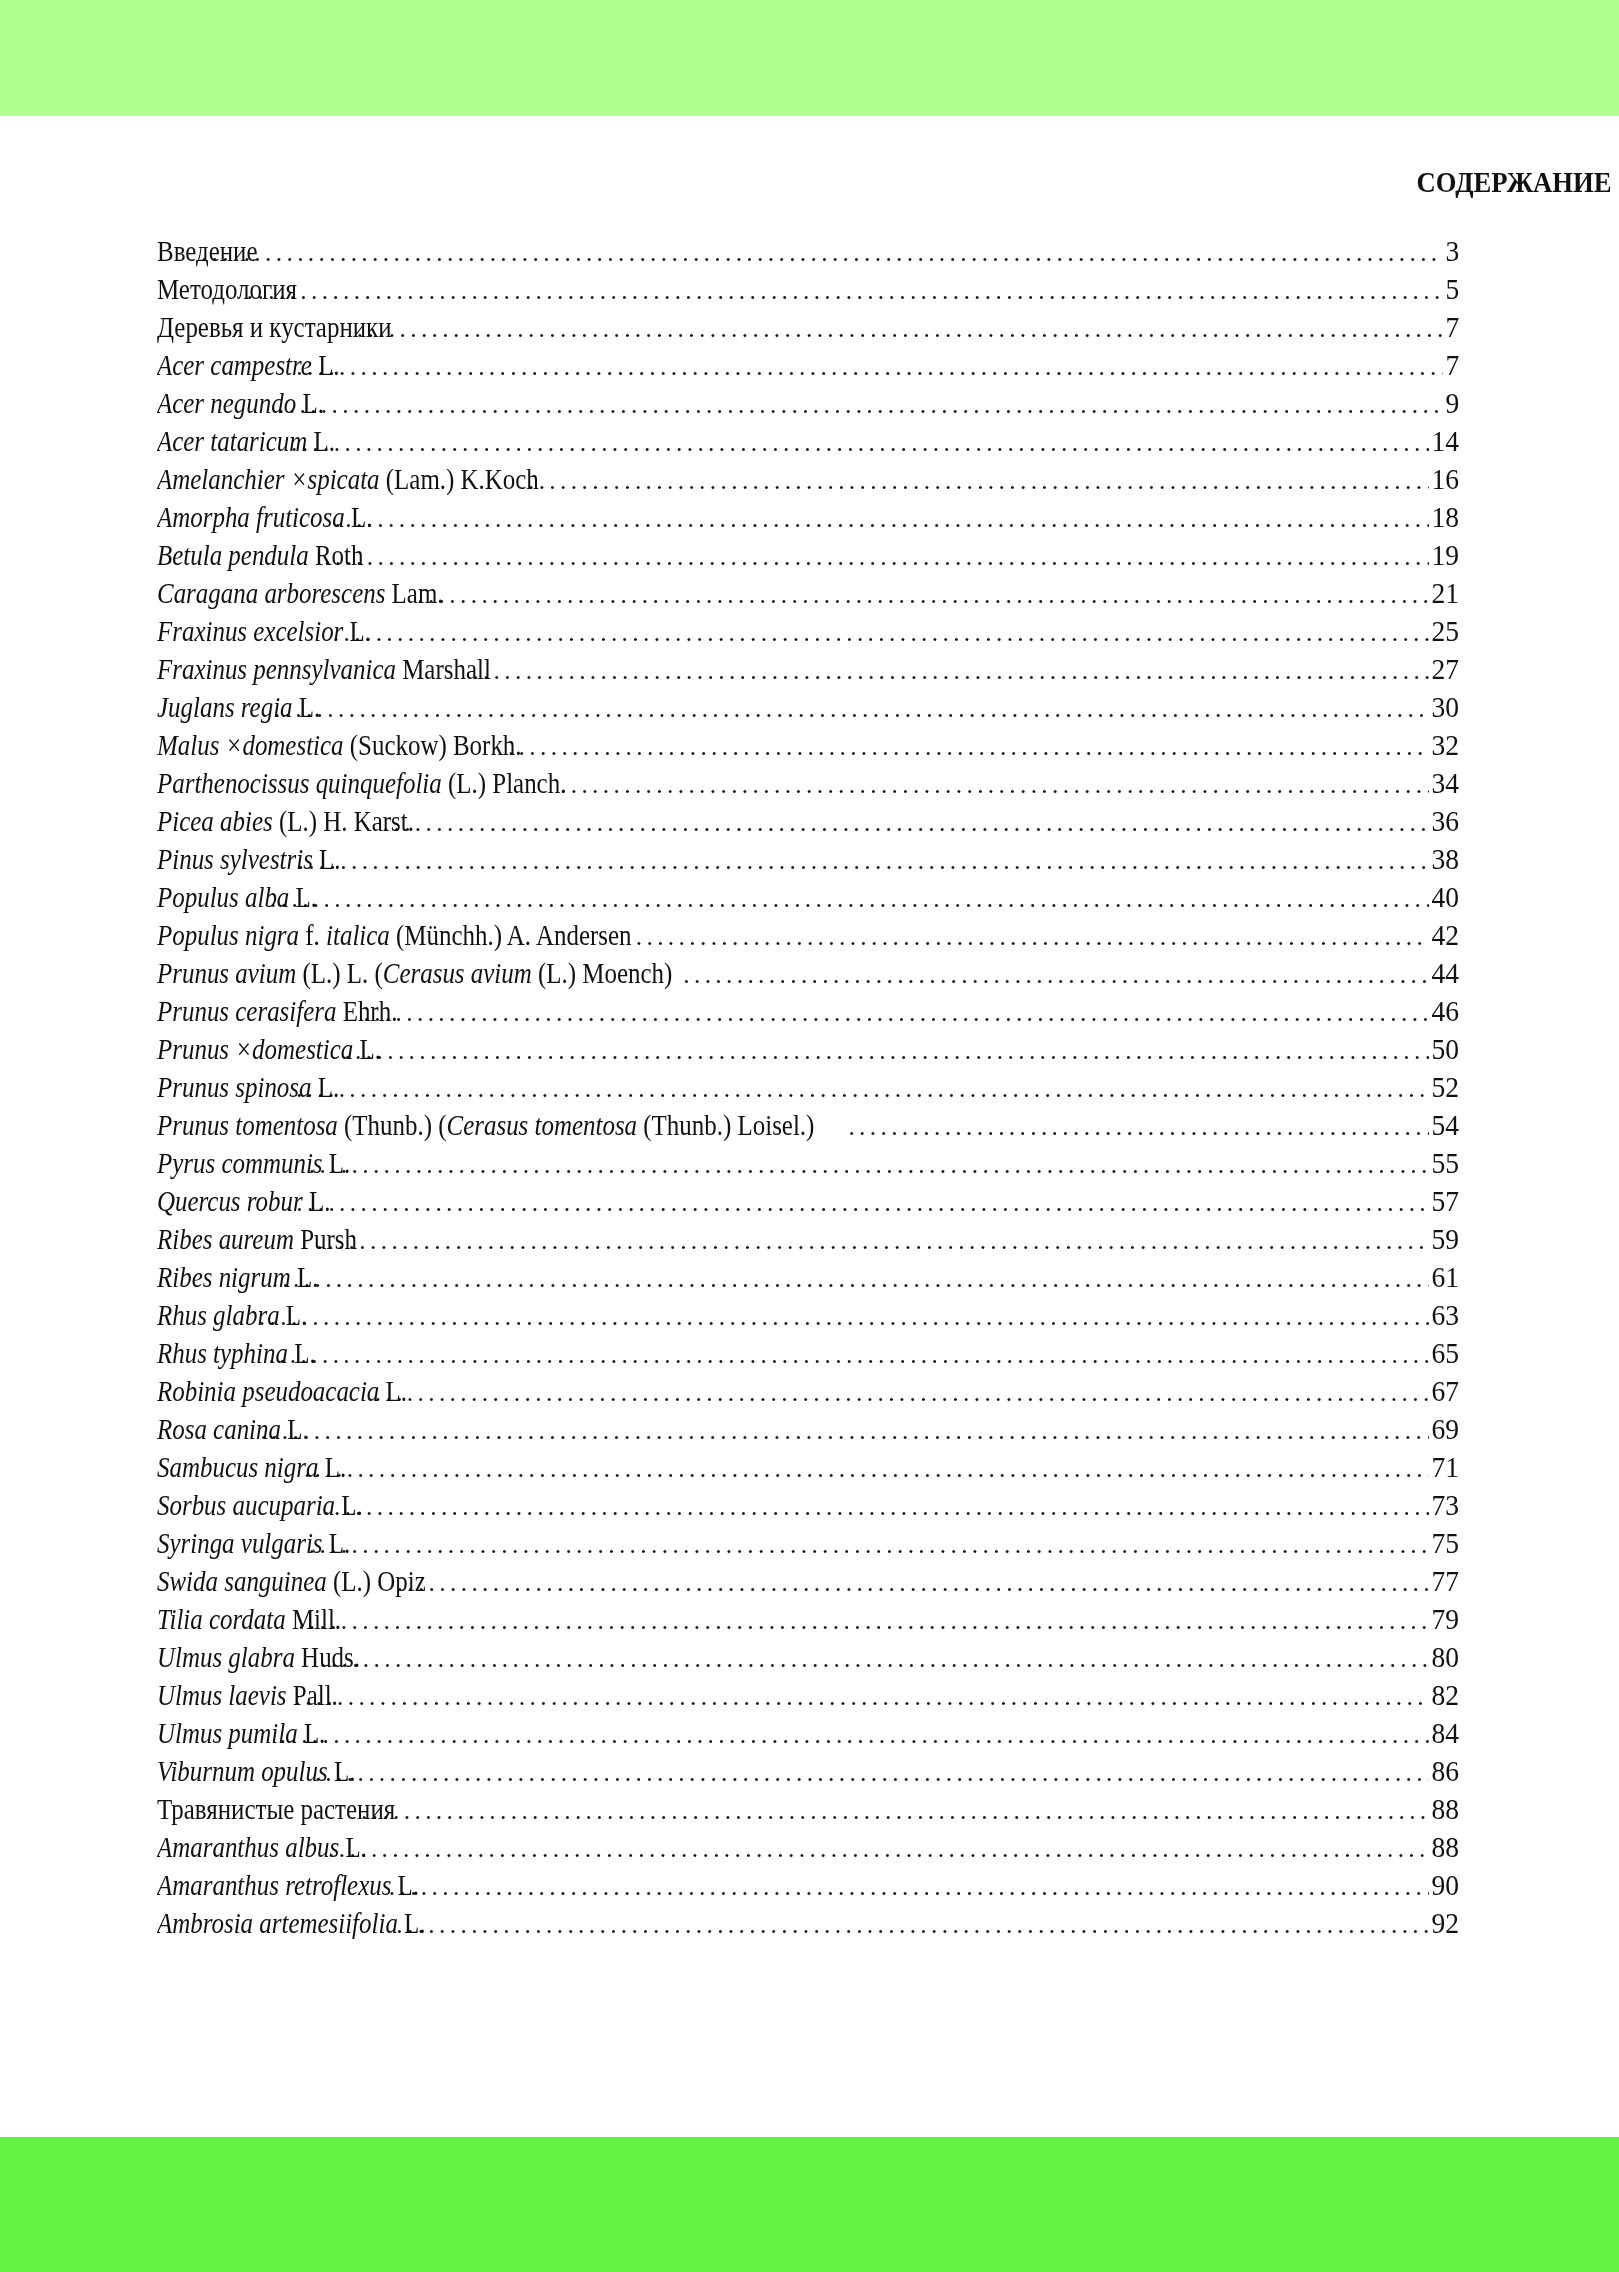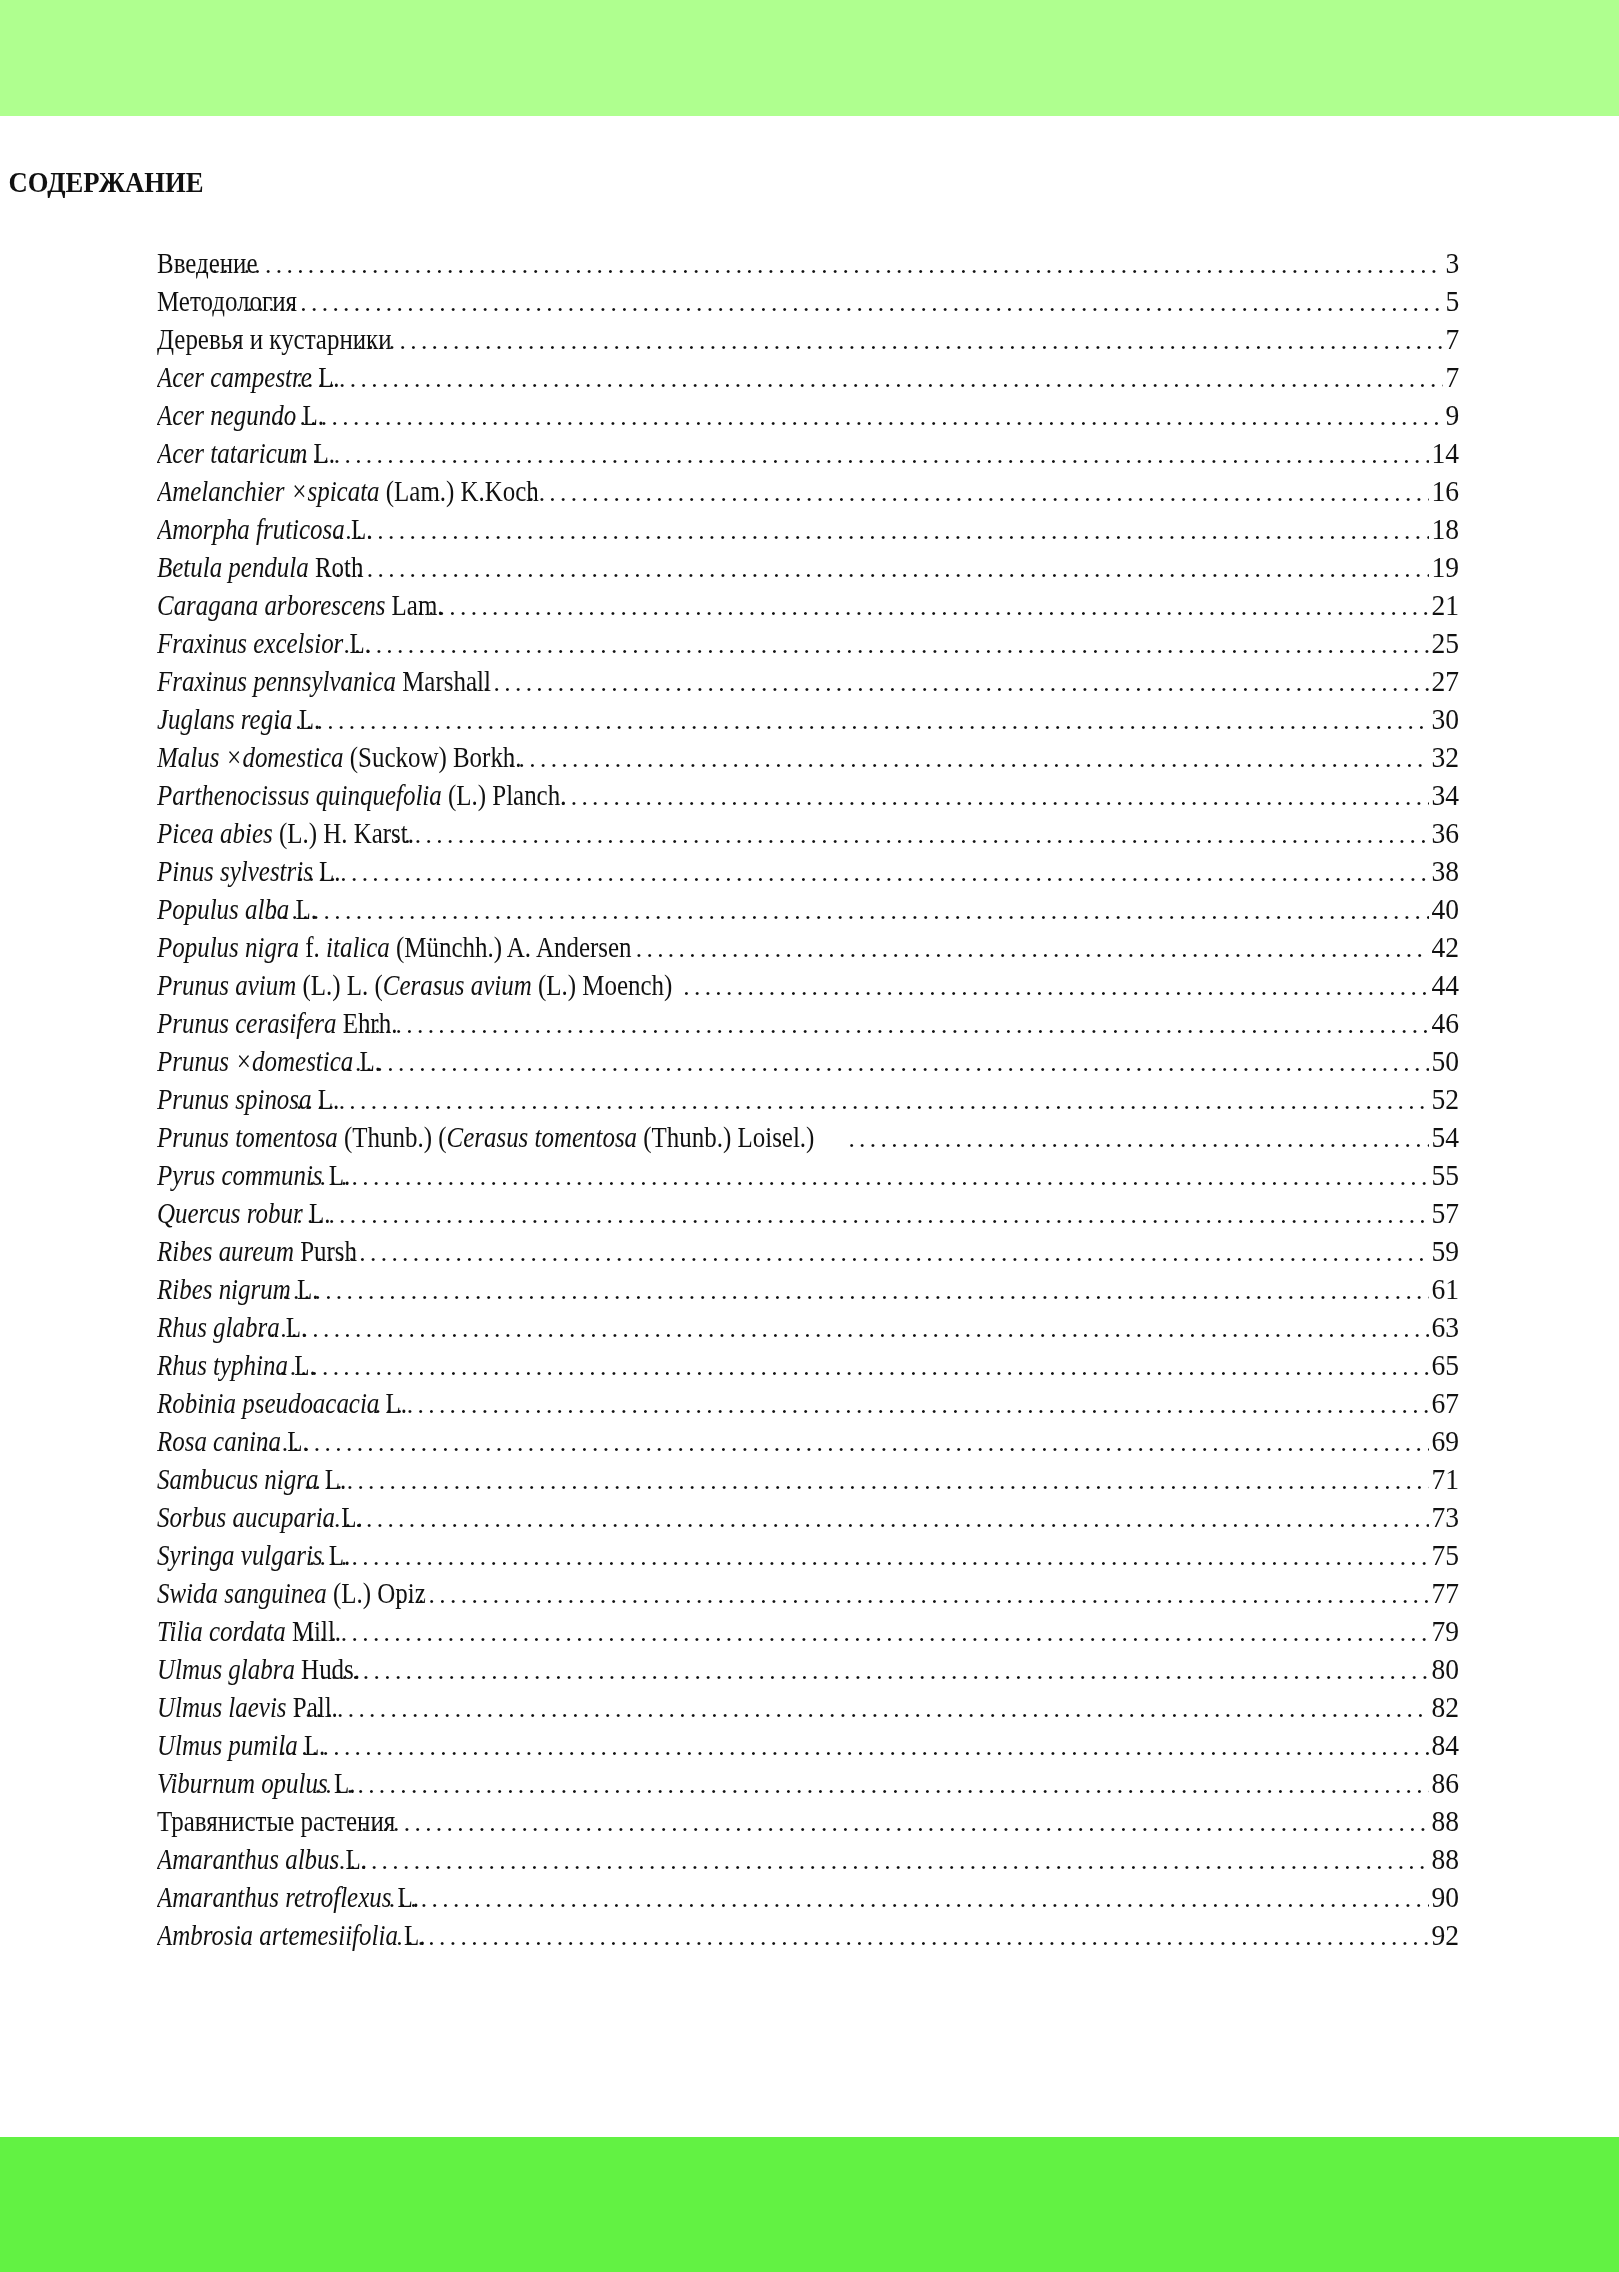--- a/index.html
+++ b/index.html
@@ -24,36 +24,36 @@
     .band-bottom {
       position: absolute;
       left: 0; top: 2137px;
       width: 1620px; height: 135px;
       background: #62F243;
     }
     .page-title {
       position: absolute;
       left: 0; top: 164px;
       width: 1620px;
-      text-align: left;
+      text-align: right;
       font-weight: bold;
       font-size: 29px;
       line-height: 36px;
       letter-spacing: 0px;
       margin: 0;
     }
     .page-title span {
       display: inline-block;
       transform: scaleX(0.92);
       transform-origin: center;
     }
     .toc {
       position: absolute;
       left: 157px;
-      top: 244px;
+      top: 232px;
       width: 1302px;
       margin: 0;
       padding: 0;
       list-style: none;
     }
     .toc-row {
       position: relative;
       height: 38px;
       line-height: 38px;
       font-size: 29px;

